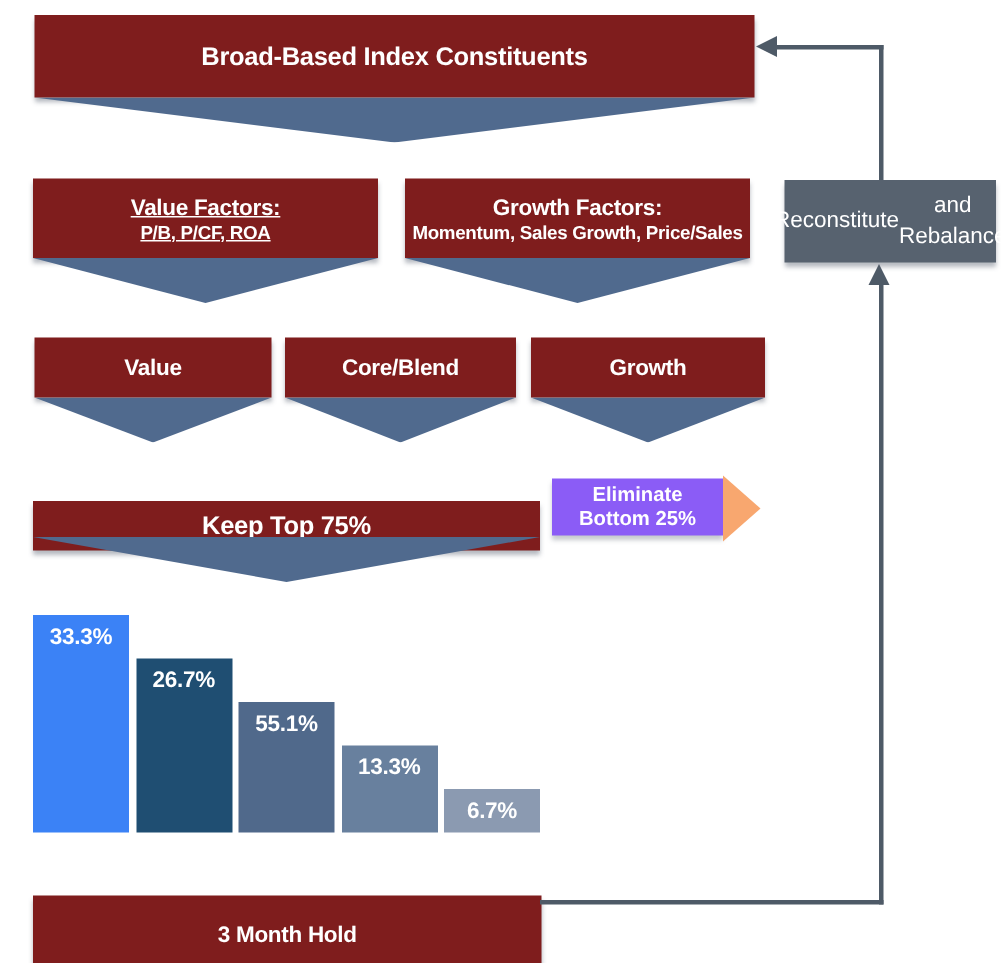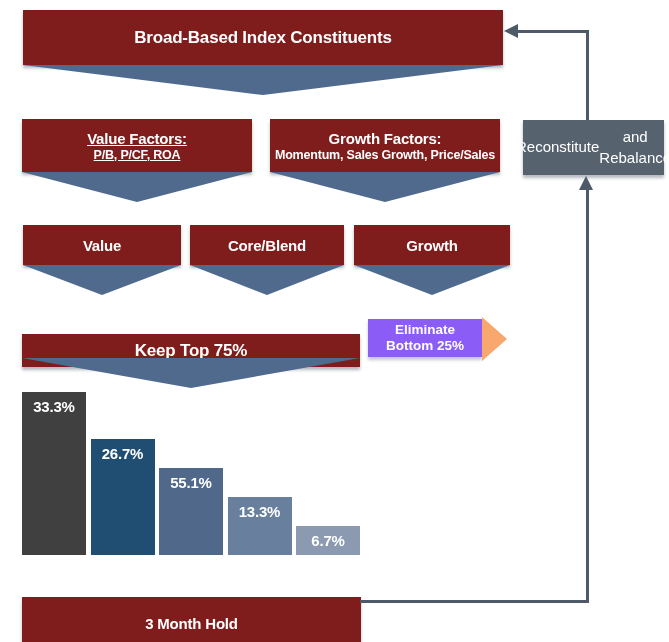--- a/index.html
+++ b/index.html
@@ -143,21 +143,21 @@
   </div>
   <div class="chevron" id="chev-keep"></div>
 
   <div id="eliminate-box">
     <span>Eliminate</span>
     <span>Bottom 25%</span>
   </div>
   <div id="eliminate-arrowhead"></div>
 
   <div id="weights-chart">
-      <div class="bar" style="height: 163px; background: #404040;">
+      <div class="bar" style="height: 145px; background: #3b82f6;">
         <span>33.3%</span>
       </div>
       <div class="bar" style="height: 116px; background: rgb(31, 78, 114);">
         <span>26.7%</span>
       </div>
       <div class="bar" style="height: 87px; background: rgb(80, 105, 139);">
         <span>55.1%</span>
       </div>
       <div class="bar" style="height: 58px; background: rgb(104, 128, 158);">
         <span>13.3%</span>

